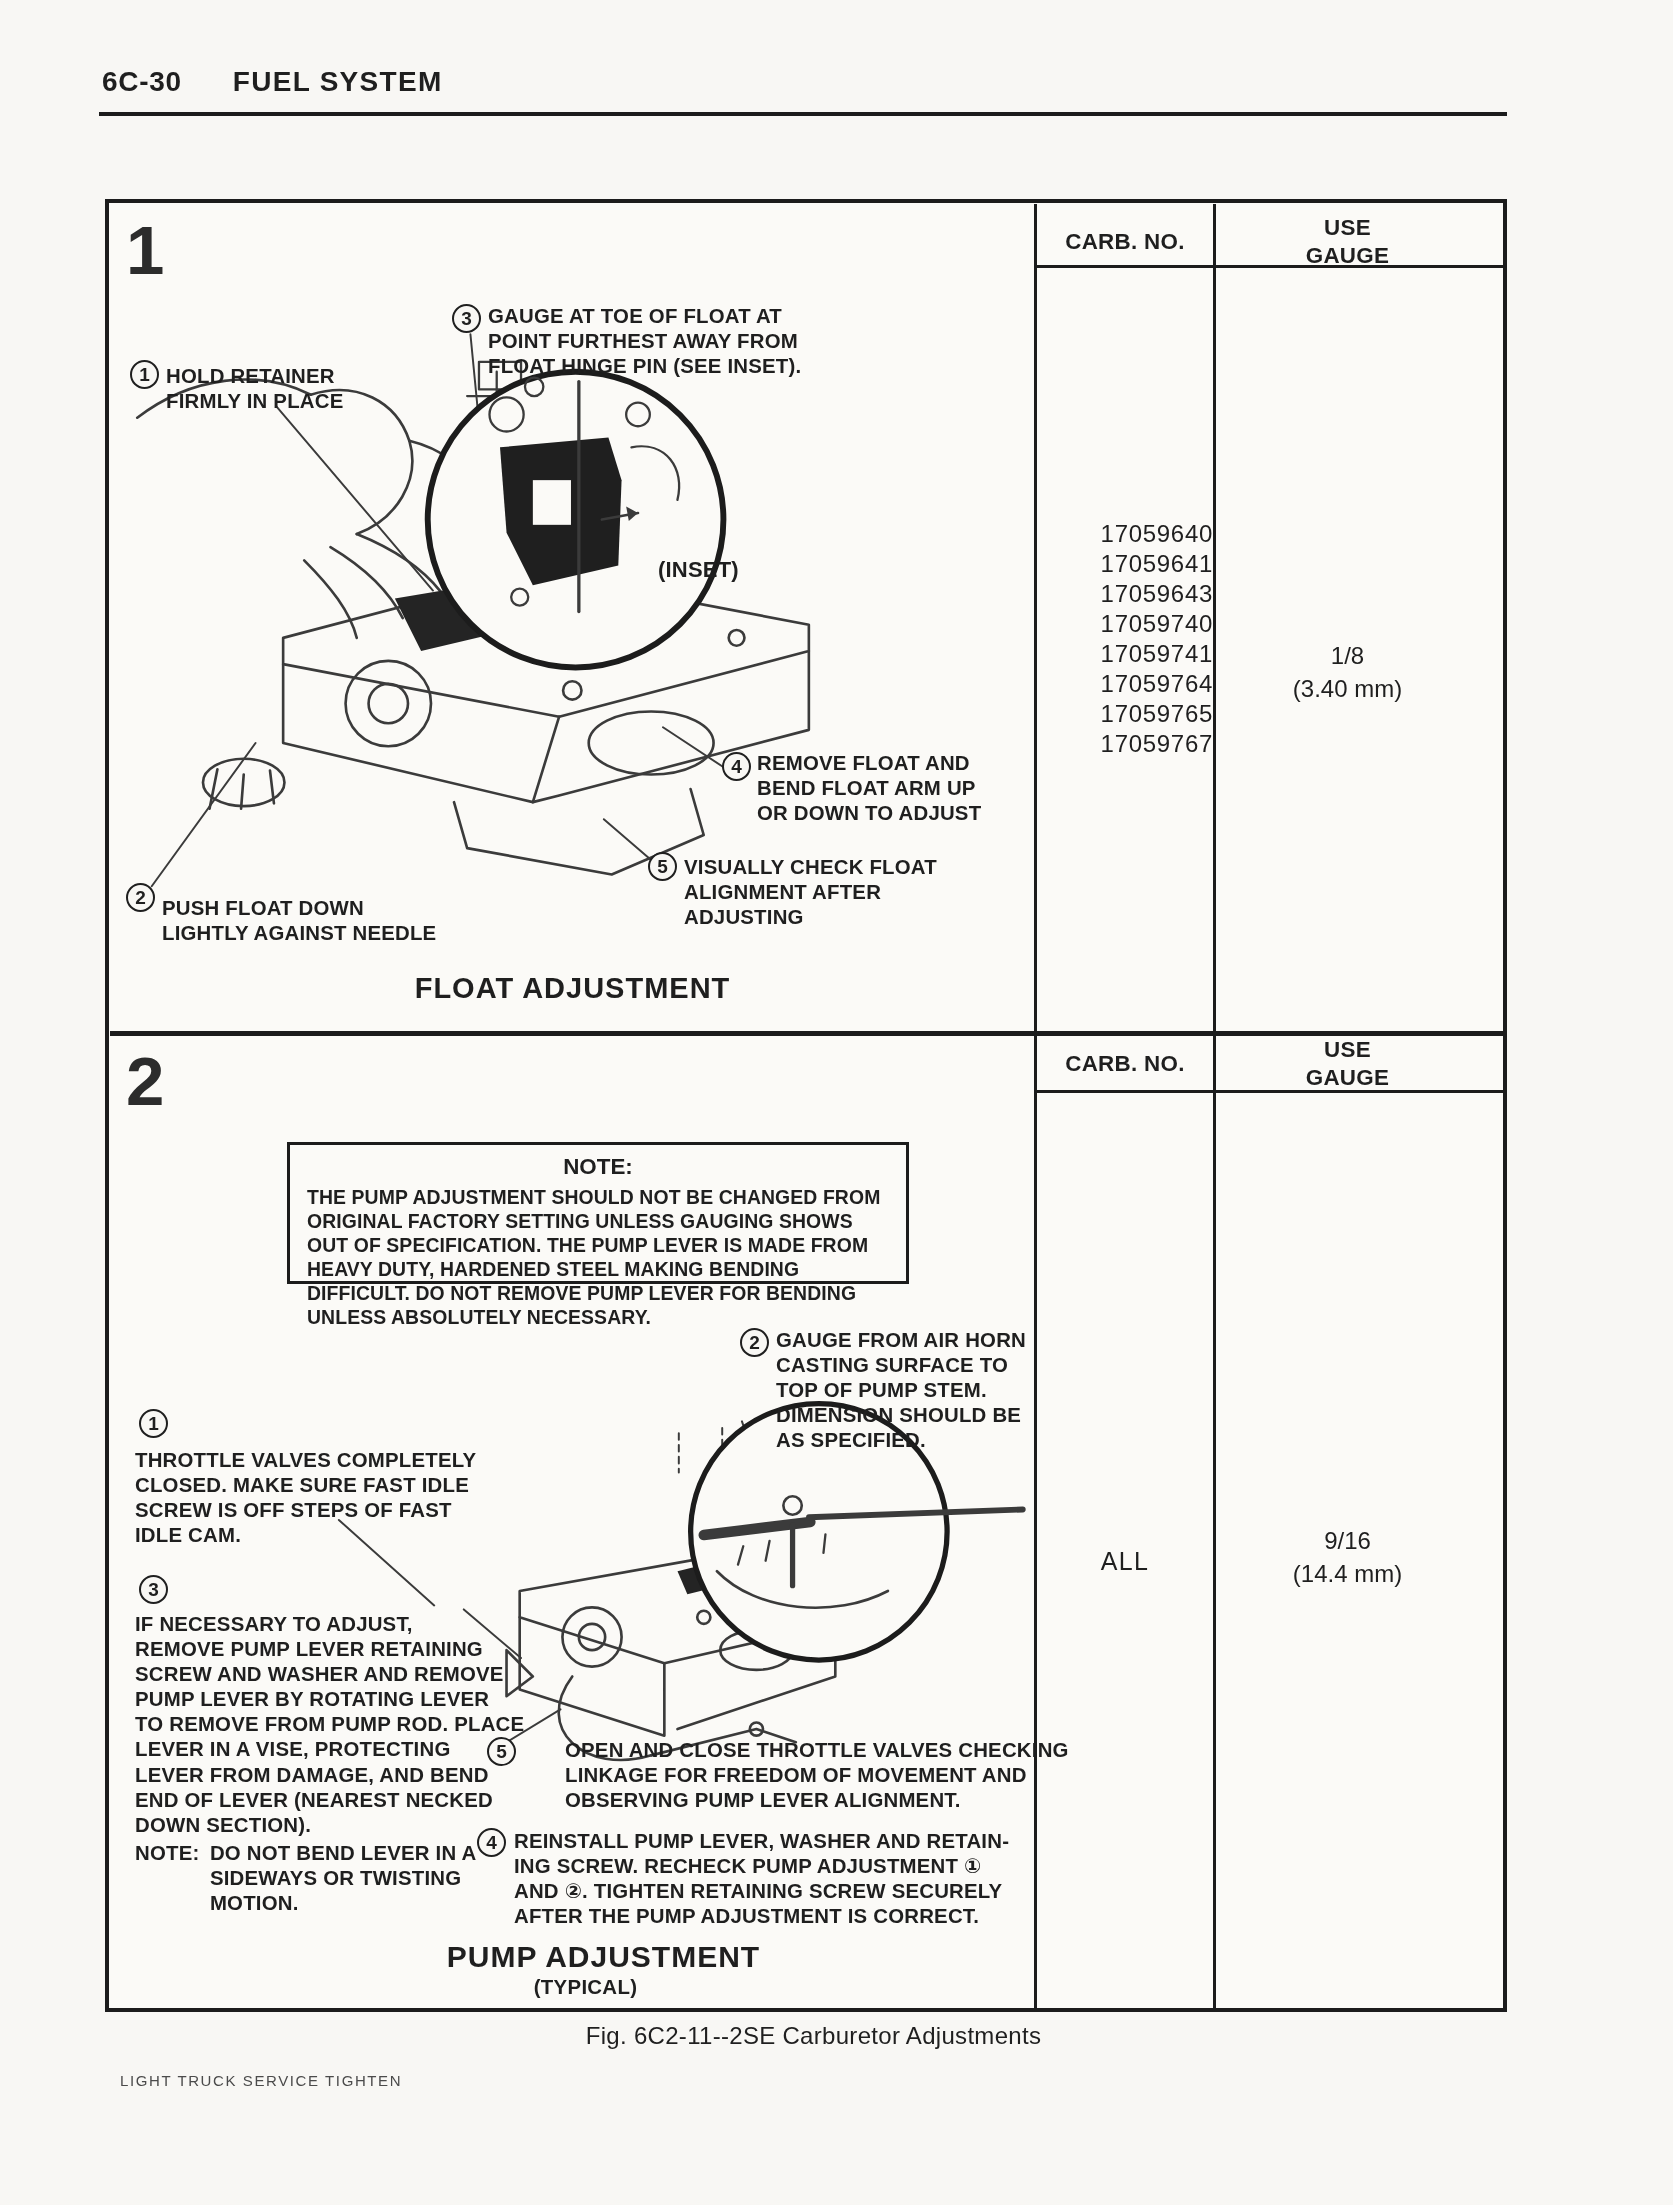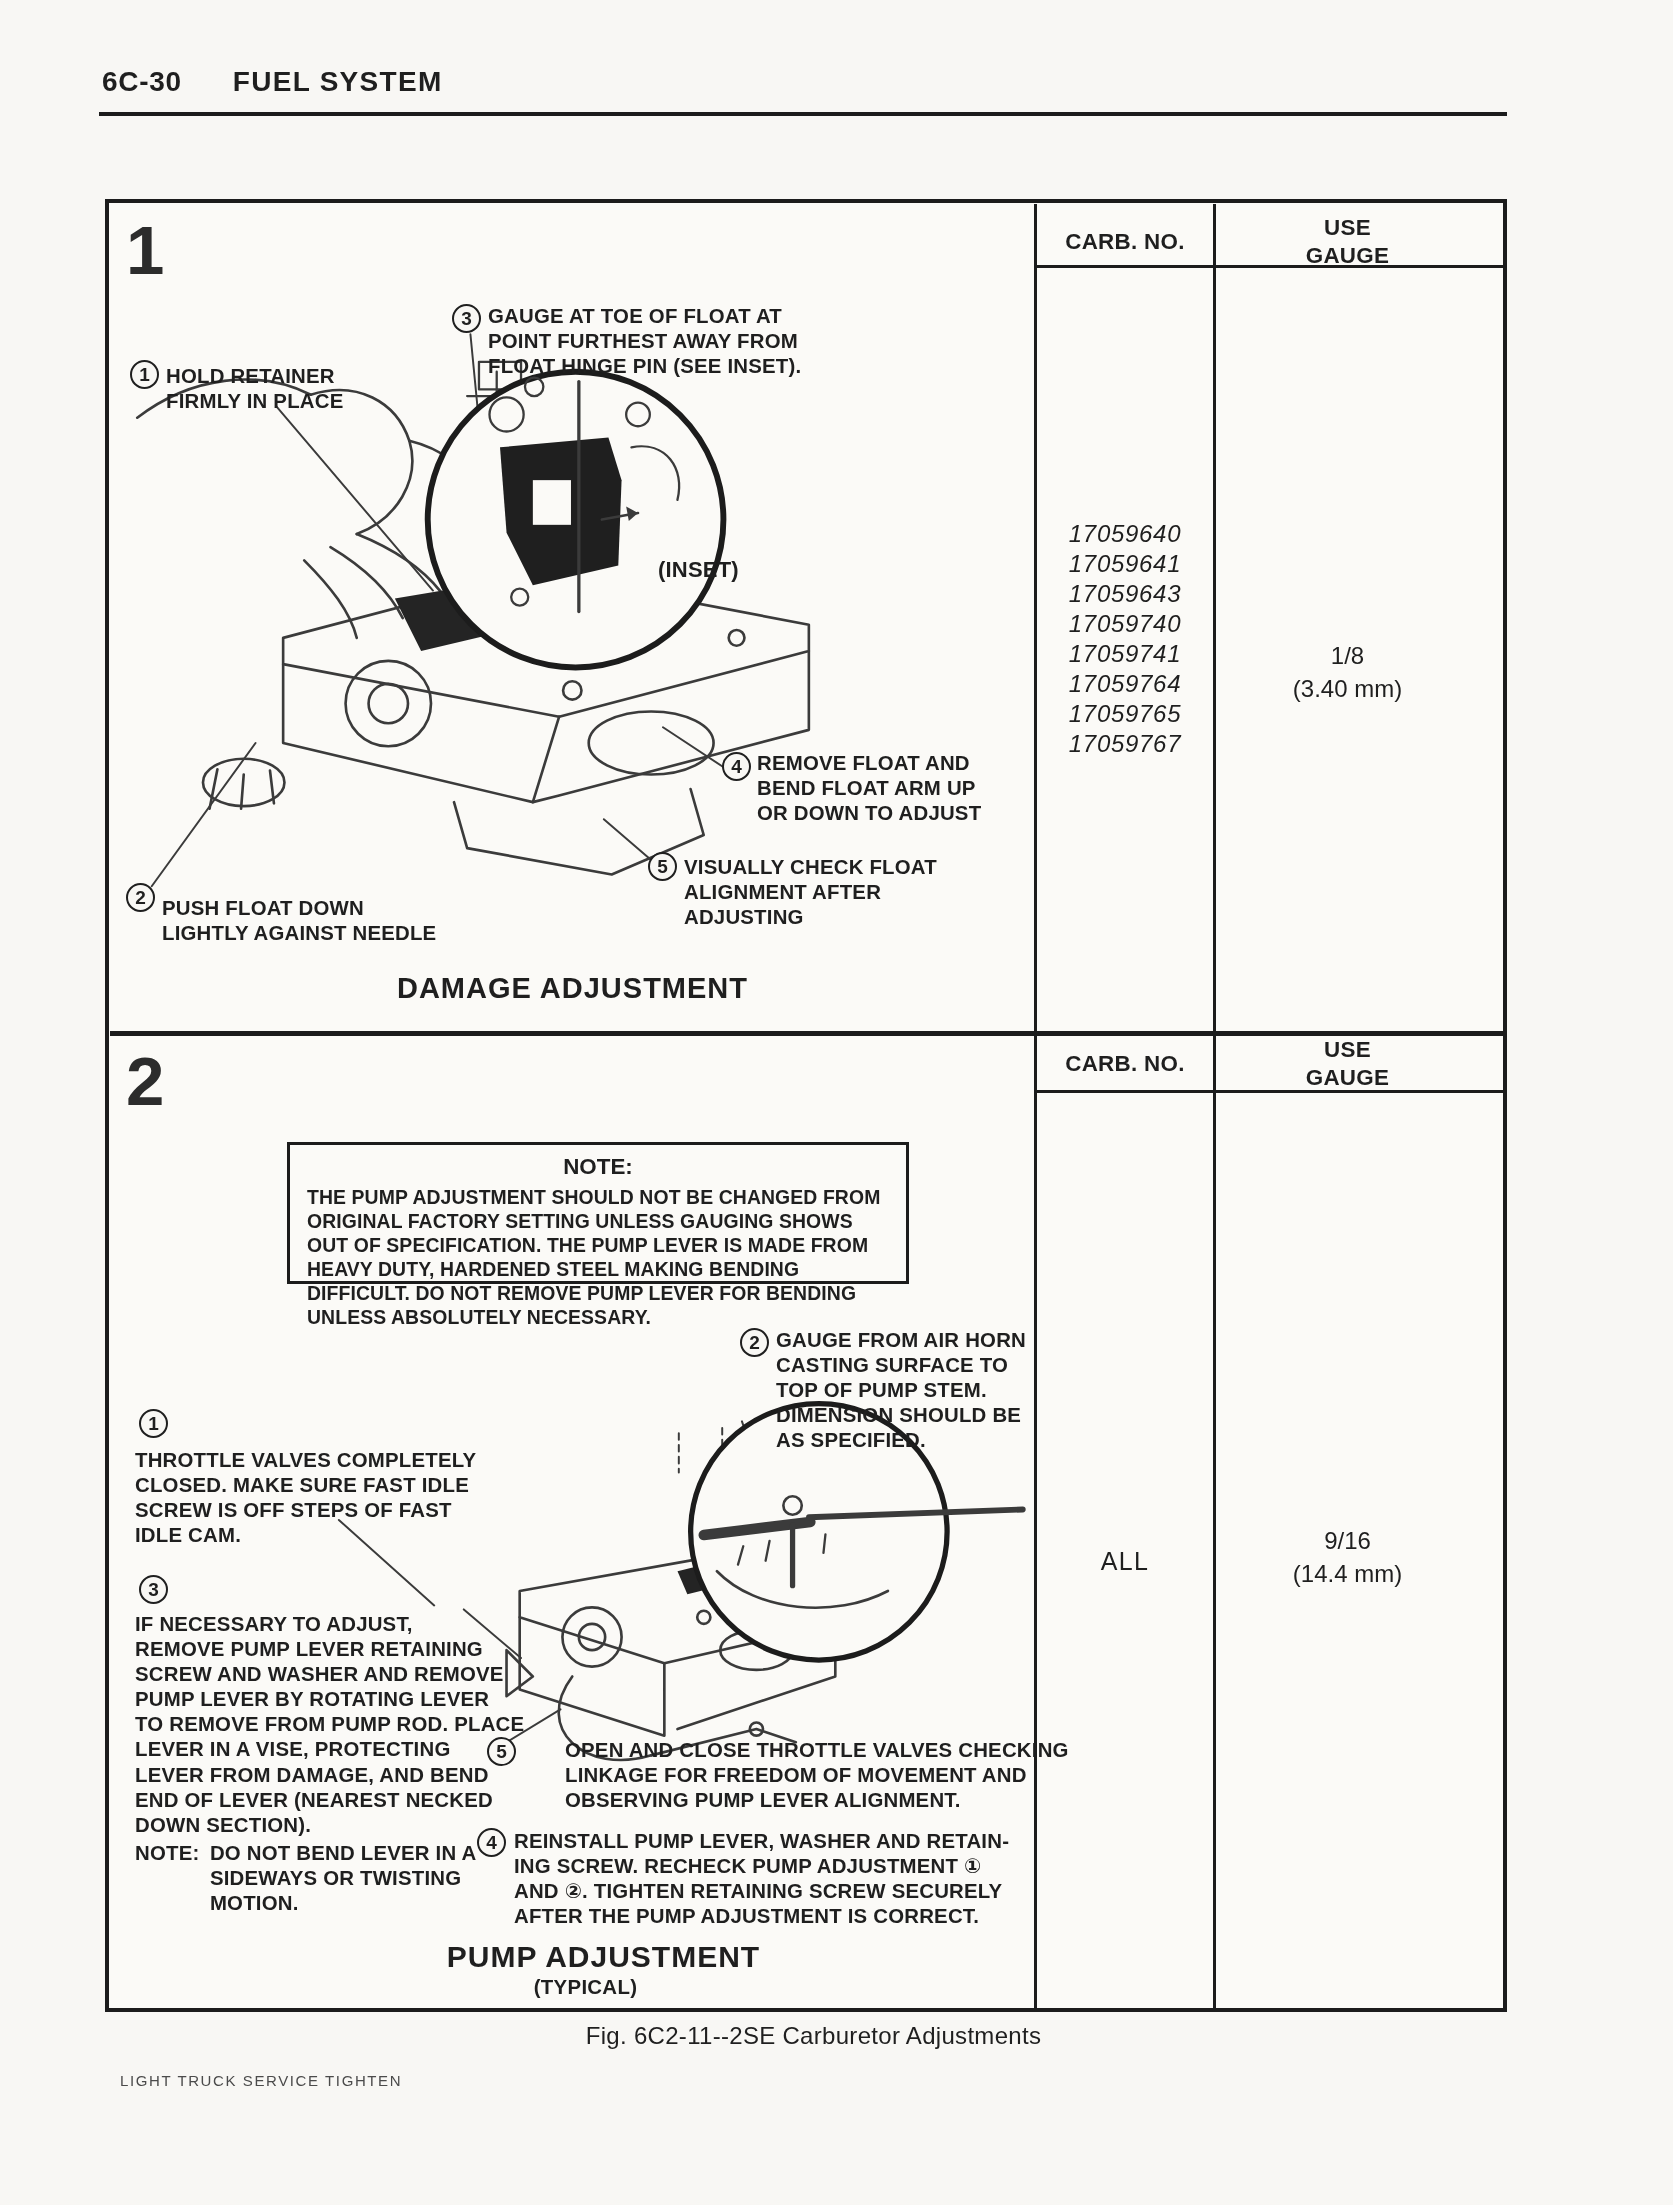--- a/index.html
+++ b/index.html
@@ -13,21 +13,21 @@
   .pre{white-space:pre-line;}
   .b{font-weight:700;}
   .ctext{font-size:20.4px;font-weight:700;line-height:1.23;letter-spacing:0.2px;white-space:pre-line;}
   .co{
     width:29px;height:29px;border:2.6px solid #1f1f1f;border-radius:50%;
     display:flex;align-items:center;justify-content:center;
     font-size:19px;font-weight:700;background:#f8f7f4;box-sizing:border-box;
   }
   .line{background:#1c1c1c;}
   .bignum{font-size:69px;font-weight:700;color:#2c2c2c;line-height:1;}
-  .carbnum{font-size:24px;line-height:30px;text-align:center;letter-spacing:0.7px;font-style:italic;}
+  .carbnum{font-size:24px;line-height:30px;text-align:right;letter-spacing:0.7px;}
   .gaugeval{font-size:24px;line-height:33px;text-align:center;white-space:pre-line;}
   .thead{font-size:22.4px;font-weight:700;line-height:28px;text-align:center;white-space:pre-line;letter-spacing:0.3px;}
   .sectitle{font-size:29px;font-weight:700;letter-spacing:1px;text-align:center;}
   svg{display:block;}
   .ink{stroke:#3b3b3b;fill:none;stroke-linecap:round;stroke-linejoin:round;}
 </style>
 </head>
 <body>
 
 <div class="page">
@@ -141,21 +141,21 @@
 
   <div class="abs co" style="left:648px;top:852px;">5</div>
   <div class="abs ctext" style="left:684px;top:855px;">VISUALLY CHECK FLOAT
 ALIGNMENT AFTER
 ADJUSTING</div>
 
   <div class="abs co" style="left:126px;top:883px;">2</div>
   <div class="abs ctext" style="left:162px;top:888px;margin-top:8px;">PUSH FLOAT DOWN
 LIGHTLY AGAINST NEEDLE</div>
 
-  <div class="abs sectitle" style="left:316px;top:972px;width:513px;">DAMAGE ADJUSTMENT</div>
+  <div class="abs sectitle" style="left:316px;top:972px;width:513px;">FLOAT ADJUSTMENT</div>
 
   <div class="abs bignum" style="left:126px;top:1047px;">2</div>
 
   <div class="abs thead" style="left:1037px;top:1050px;width:176px;">CARB. NO.</div>
   <div class="abs thead" style="left:1216px;top:1036px;width:263px;">USE
 GAUGE</div>
 
   <div class="abs gaugeval" style="left:1037px;top:1545px;width:176px;letter-spacing:1.3px;font-size:25px;">ALL</div>
   <div class="abs gaugeval" style="left:1216px;top:1524px;width:263px;">9/16
 (14.4 mm)</div>

